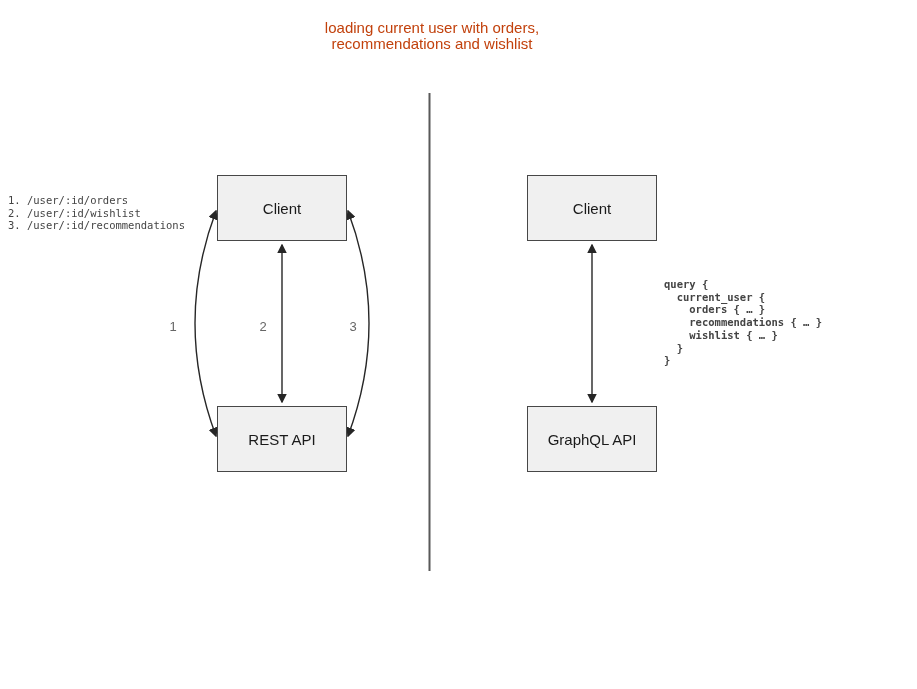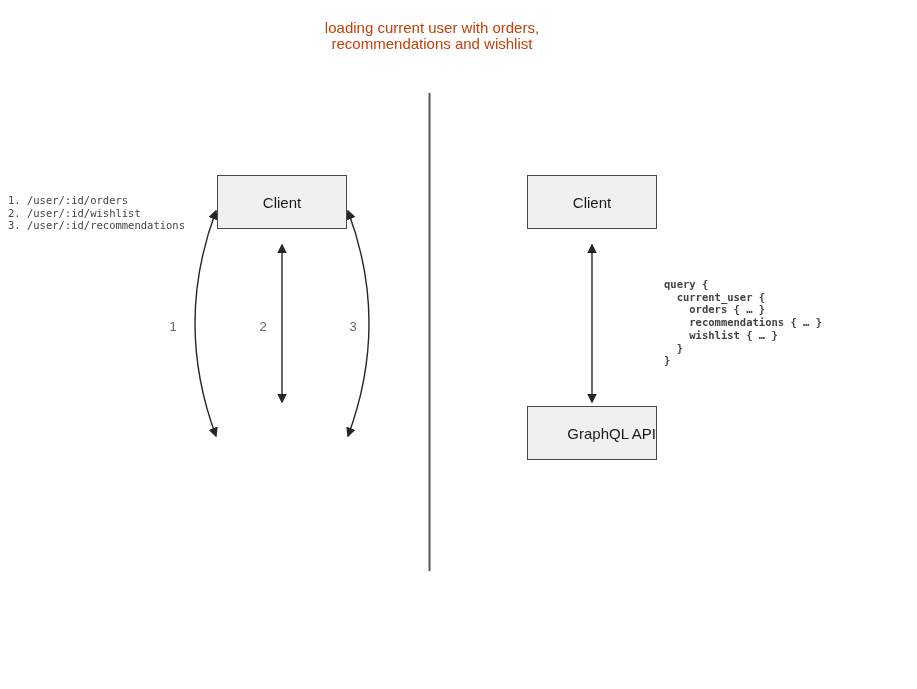--- a/index.html
+++ b/index.html
@@ -28,34 +28,34 @@
     white-space: pre-line;
   }
   .diagram-svg {
     position: absolute;
     left: 0;
     top: 0;
   }
   .node-box {
     position: absolute;
     width: 130px;
-    height: 54px;
+    height: 66px;
     background: #f0f0f0;
     border: 1.5px solid #474747;
     box-sizing: border-box;
     display: flex;
     align-items: center;
     justify-content: center;
     font-size: 15px;
     color: #1a1a1a;
   }
   .box-client-left  { left: 217px; top: 175px; }
   .box-rest-api     { left: 217px; top: 406px; }
   .box-client-right { left: 527px; top: 175px; }
-  .box-graphql-api  { left: 527px; top: 406px; justify-content: flex-end; }
+  .box-graphql-api  { left: 527px; top: 406px; }
   .mono-block {
     position: absolute;
     font-family: "DejaVu Sans Mono", "Liberation Mono", monospace;
     font-size: 10.5px;
     line-height: 12.7px;
     color: #444444;
     white-space: pre;
   }
   .rest-endpoints { left: 8px;  top: 194px; }
   .graphql-query  { left: 664px; top: 278px; font-weight: bold; }
@@ -96,20 +96,23 @@
   </svg>
 
   <div class="mono-block rest-endpoints">1. /user/:id/orders
 2. /user/:id/wishlist
 3. /user/:id/recommendations</div>
 
   <div class="node-box box-client-left">
     <span>Client</span>
   </div>
 
+  <div class="node-box box-rest-api">
+    <span>REST API</span>
+  </div>
 
   <span class="arrow-num num-1">1</span>
   <span class="arrow-num num-2">2</span>
   <span class="arrow-num num-3">3</span>
 
   <div class="node-box box-client-right">
     <span>Client</span>
   </div>
 
   <div class="node-box box-graphql-api">

